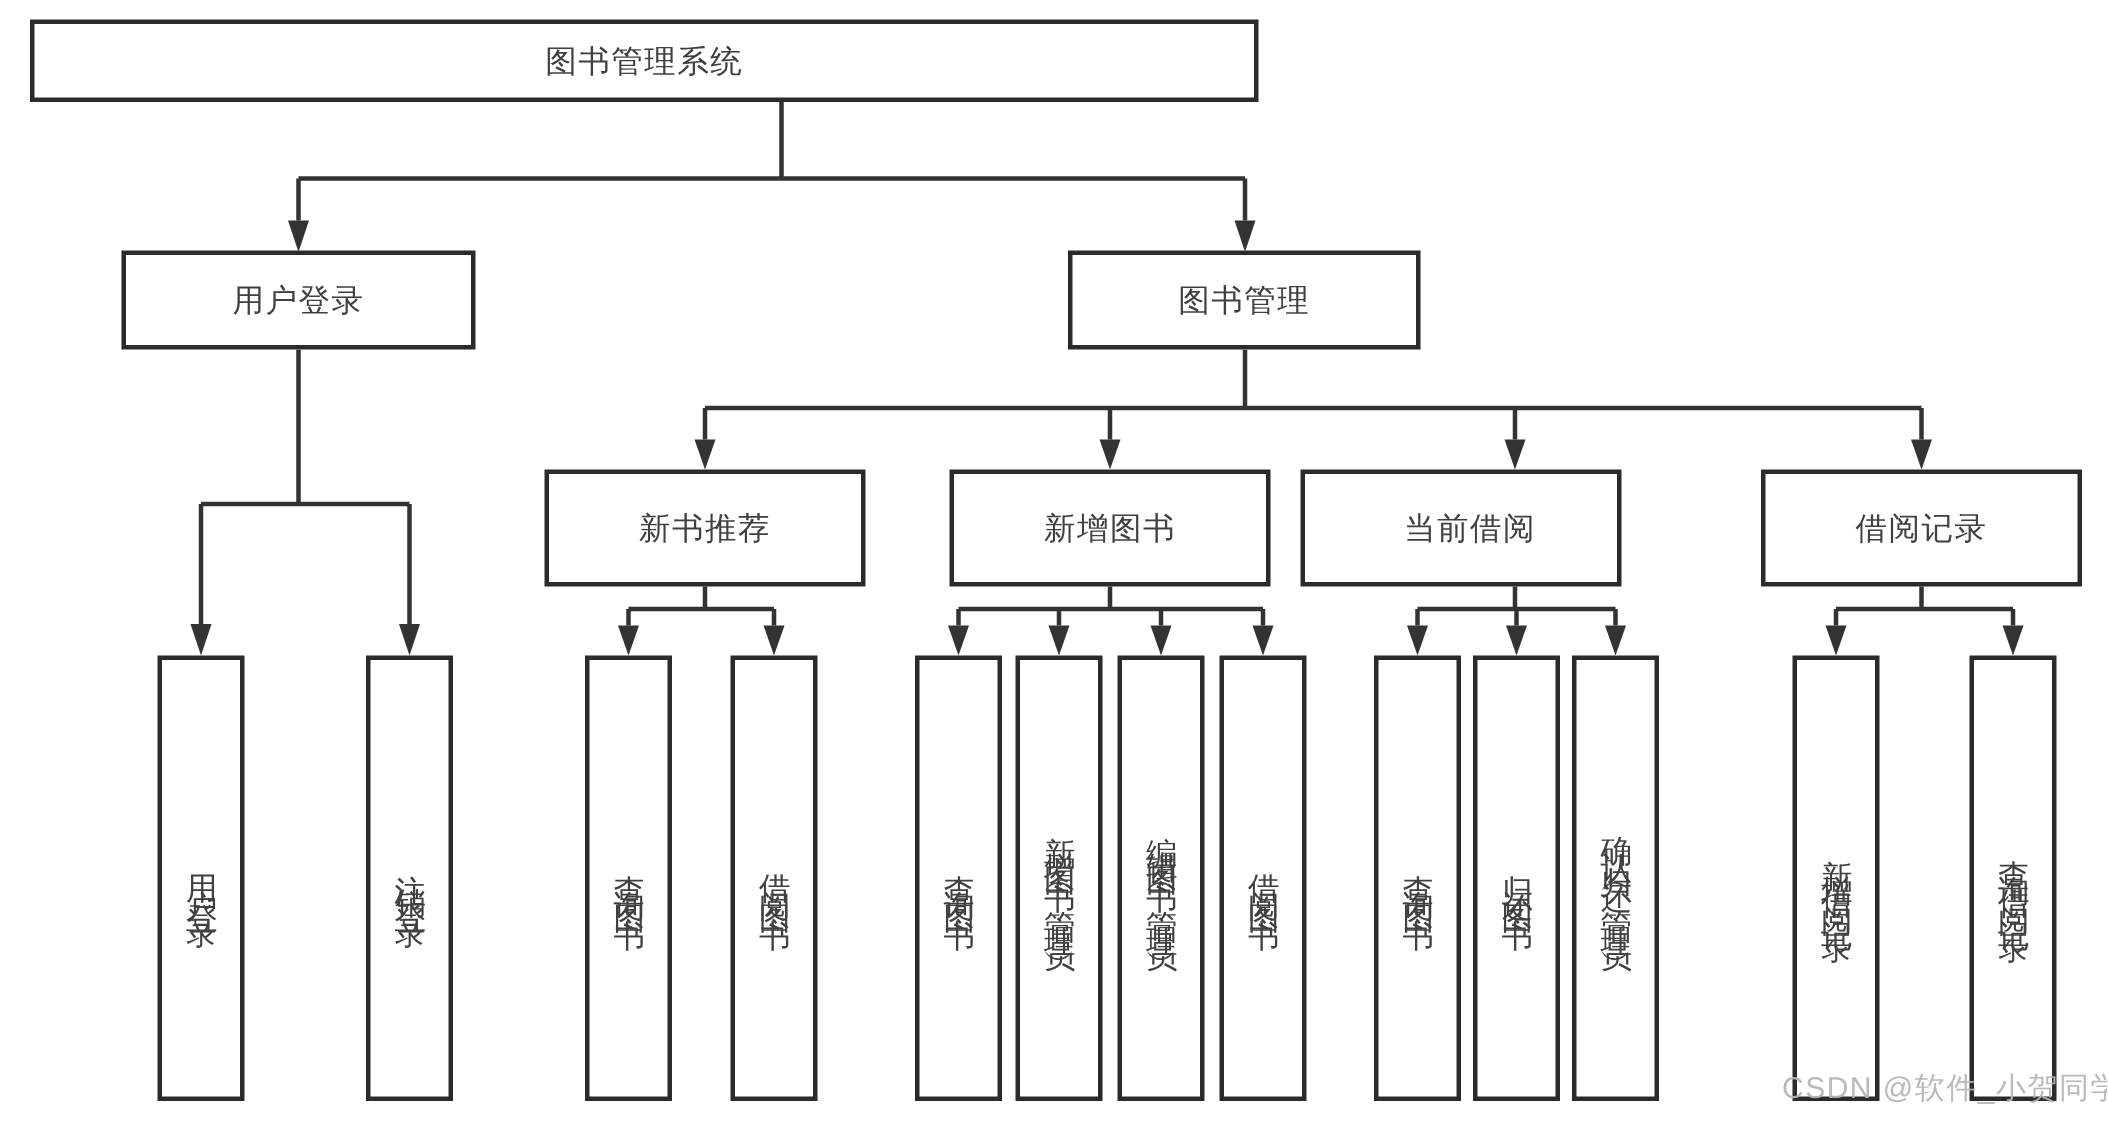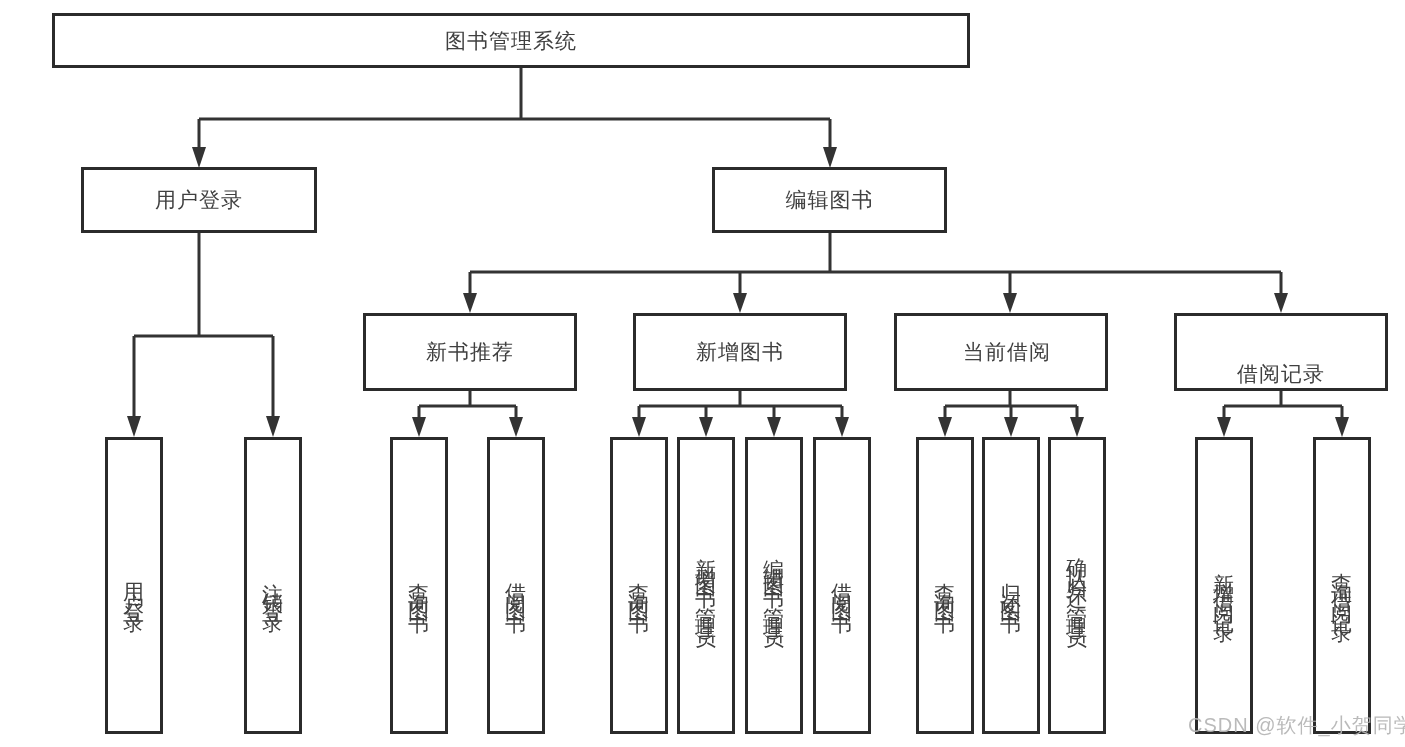--- a/index.html
+++ b/index.html
@@ -28,21 +28,21 @@
     display:flex;align-items:center;justify-content:center;
     z-index:2;
     color:var(--text);
   }
   .hlabel{
     font-size:21px;
     letter-spacing:1px;
     color:var(--text);
     white-space:nowrap;
   }
-  .root-box{left:20px;top:13px;width:918px;height:55px;margin-left:32px;}
+  .root-box{left:20px;top:13px;width:819px;height:55px;}
   .lvl2{height:66px;top:167px;}
   .lvl3{width:214px;height:78px;top:313px;}
   .leaf{width:58px;height:297px;top:437px;}
   .vtext{
     writing-mode:vertical-rl;
     text-orientation:mixed;
     font-size:21px;
     letter-spacing:10px;
     line-height:1;
     color:var(--text);
@@ -101,33 +101,33 @@
   </svg>
 
   <div class="box root-box">
     <span class="hlabel">图书管理系统</span>
   </div>
 
   <div class="box lvl2" style="left:81px;width:236px;">
     <span class="hlabel">用户登录</span>
   </div>
   <div class="box lvl2" style="left:712px;width:235px;">
-    <span class="hlabel">编辑图书</span>
+    <span class="hlabel">图书管理</span>
   </div>
 
   <div class="box lvl3" style="left:363px;">
     <span class="hlabel">新书推荐</span>
   </div>
   <div class="box lvl3" style="left:633px;">
     <span class="hlabel">新增图书</span>
   </div>
-  <div class="box lvl3" style="left:894px;padding-left:12px;">
+  <div class="box lvl3" style="left:867px;padding-left:12px;">
     <span class="hlabel">当前借阅</span>
   </div>
-  <div class="box lvl3" style="left:1174px;align-items:flex-end;">
+  <div class="box lvl3" style="left:1174px;">
     <span class="hlabel">借阅记录</span>
   </div>
 
   <div class="box leaf" style="left:105px;">
     <span class="vtext">用户登录</span>
   </div>
   <div class="box leaf" style="left:244px;">
     <span class="vtext">注销登录</span>
   </div>
 

